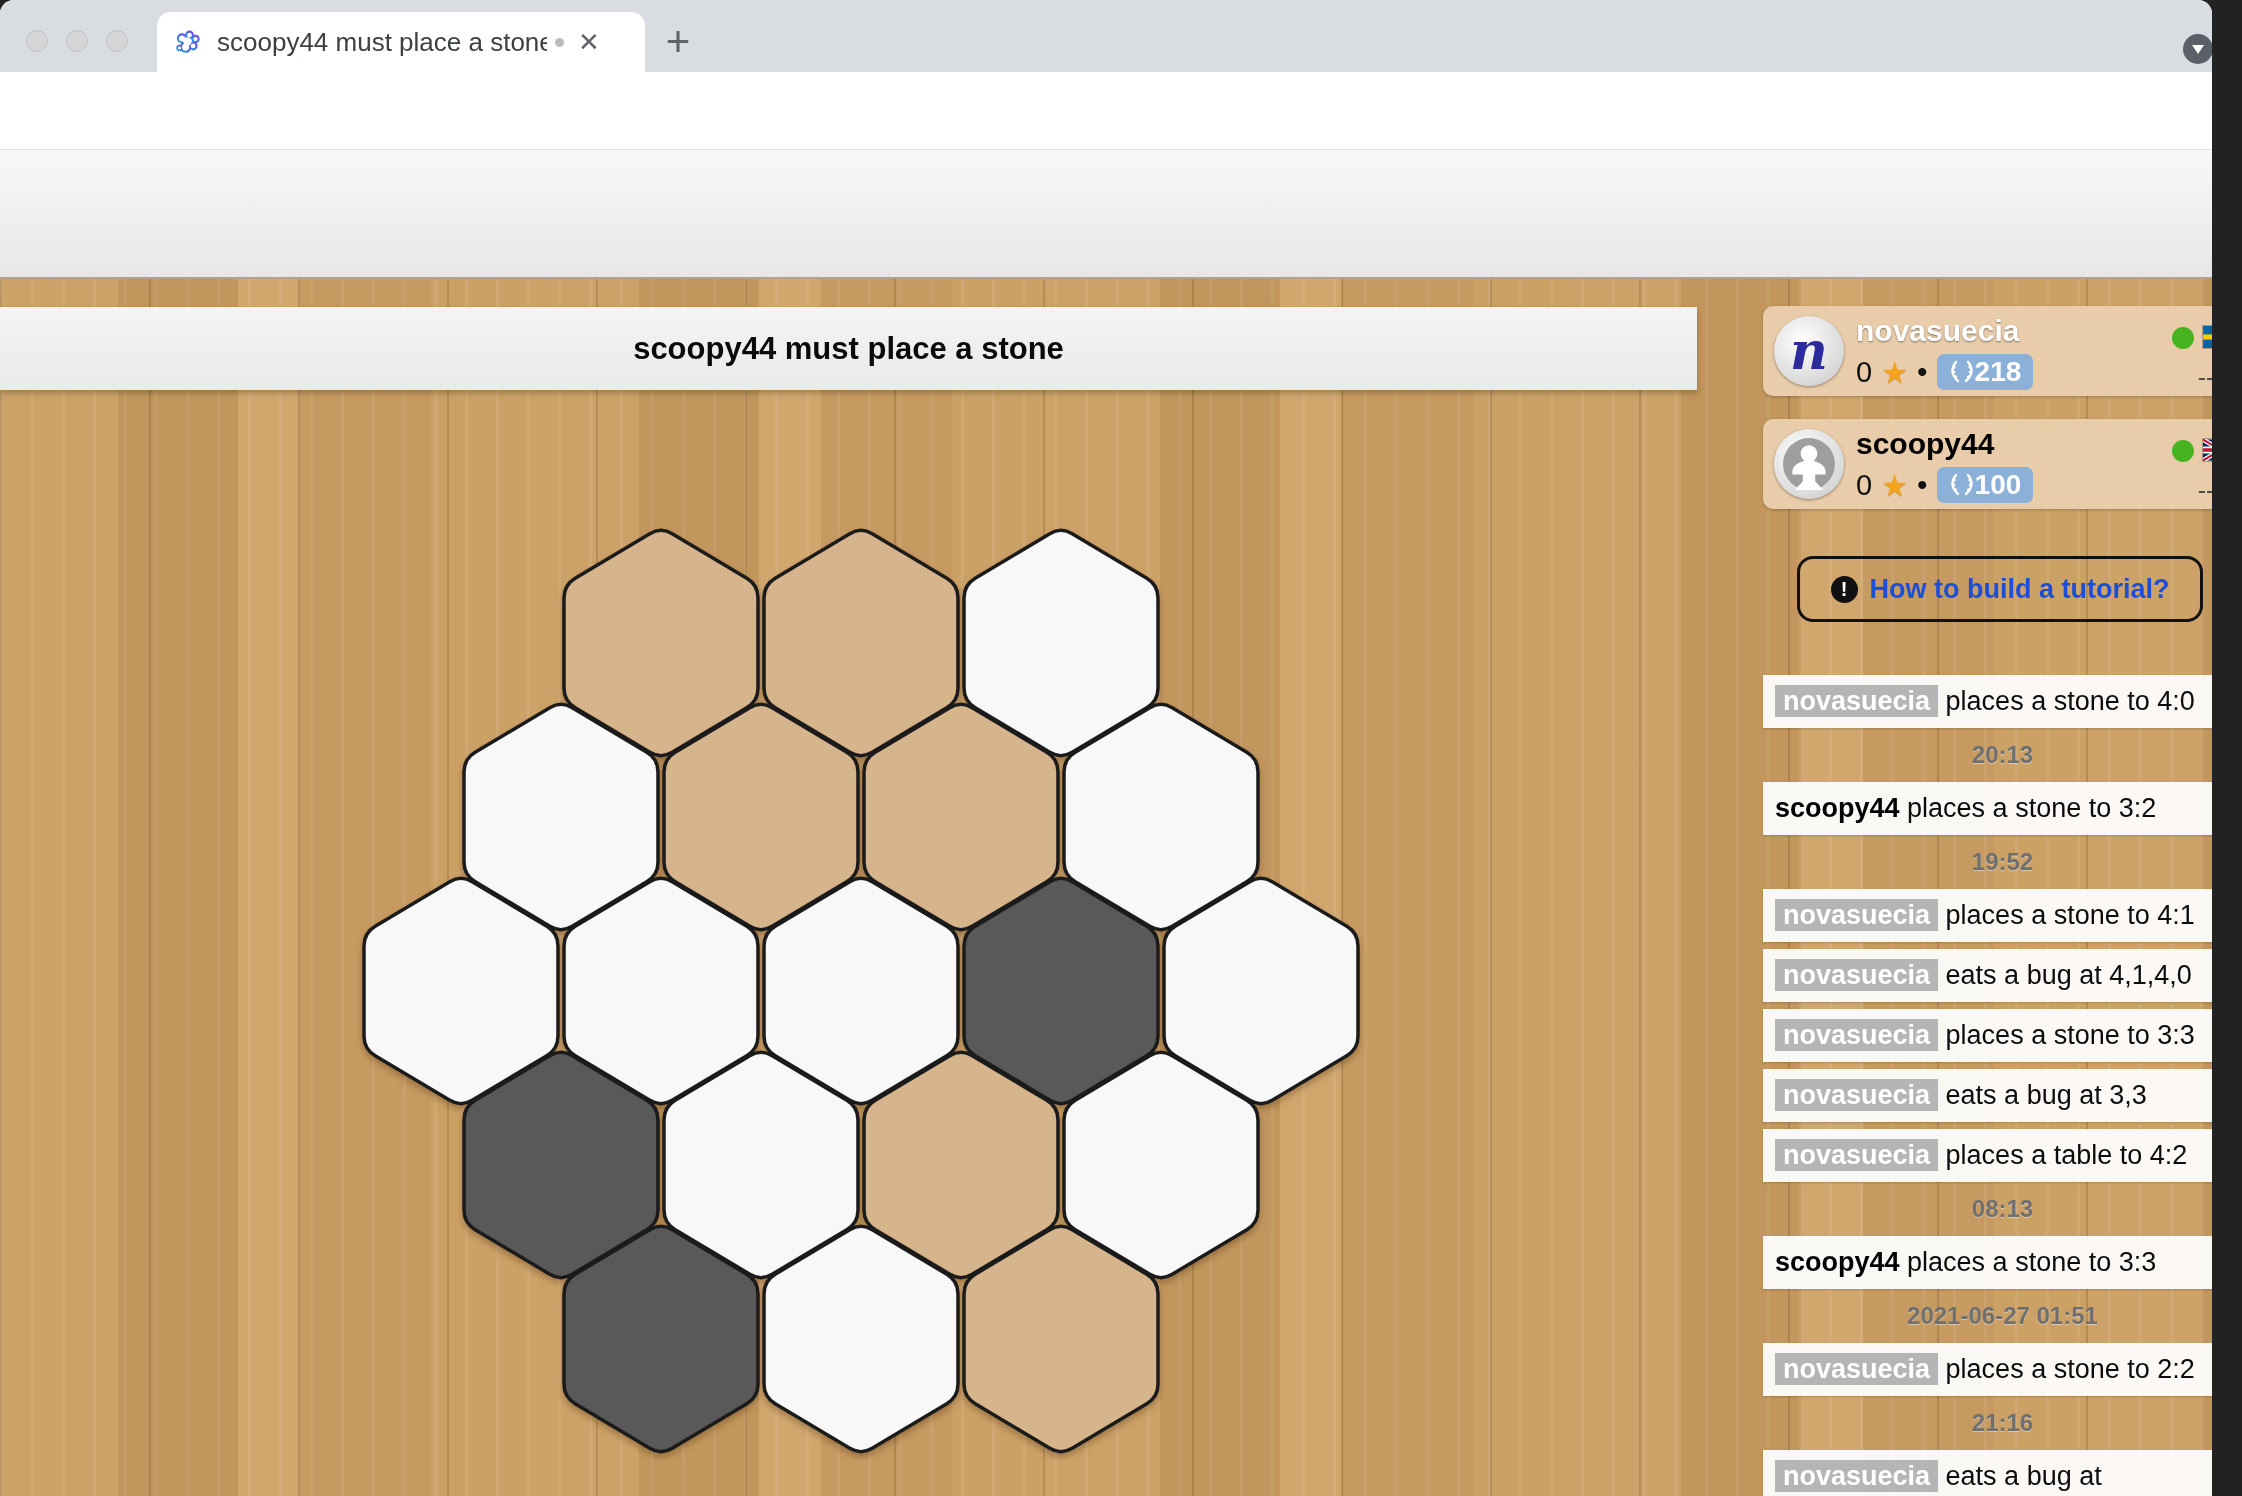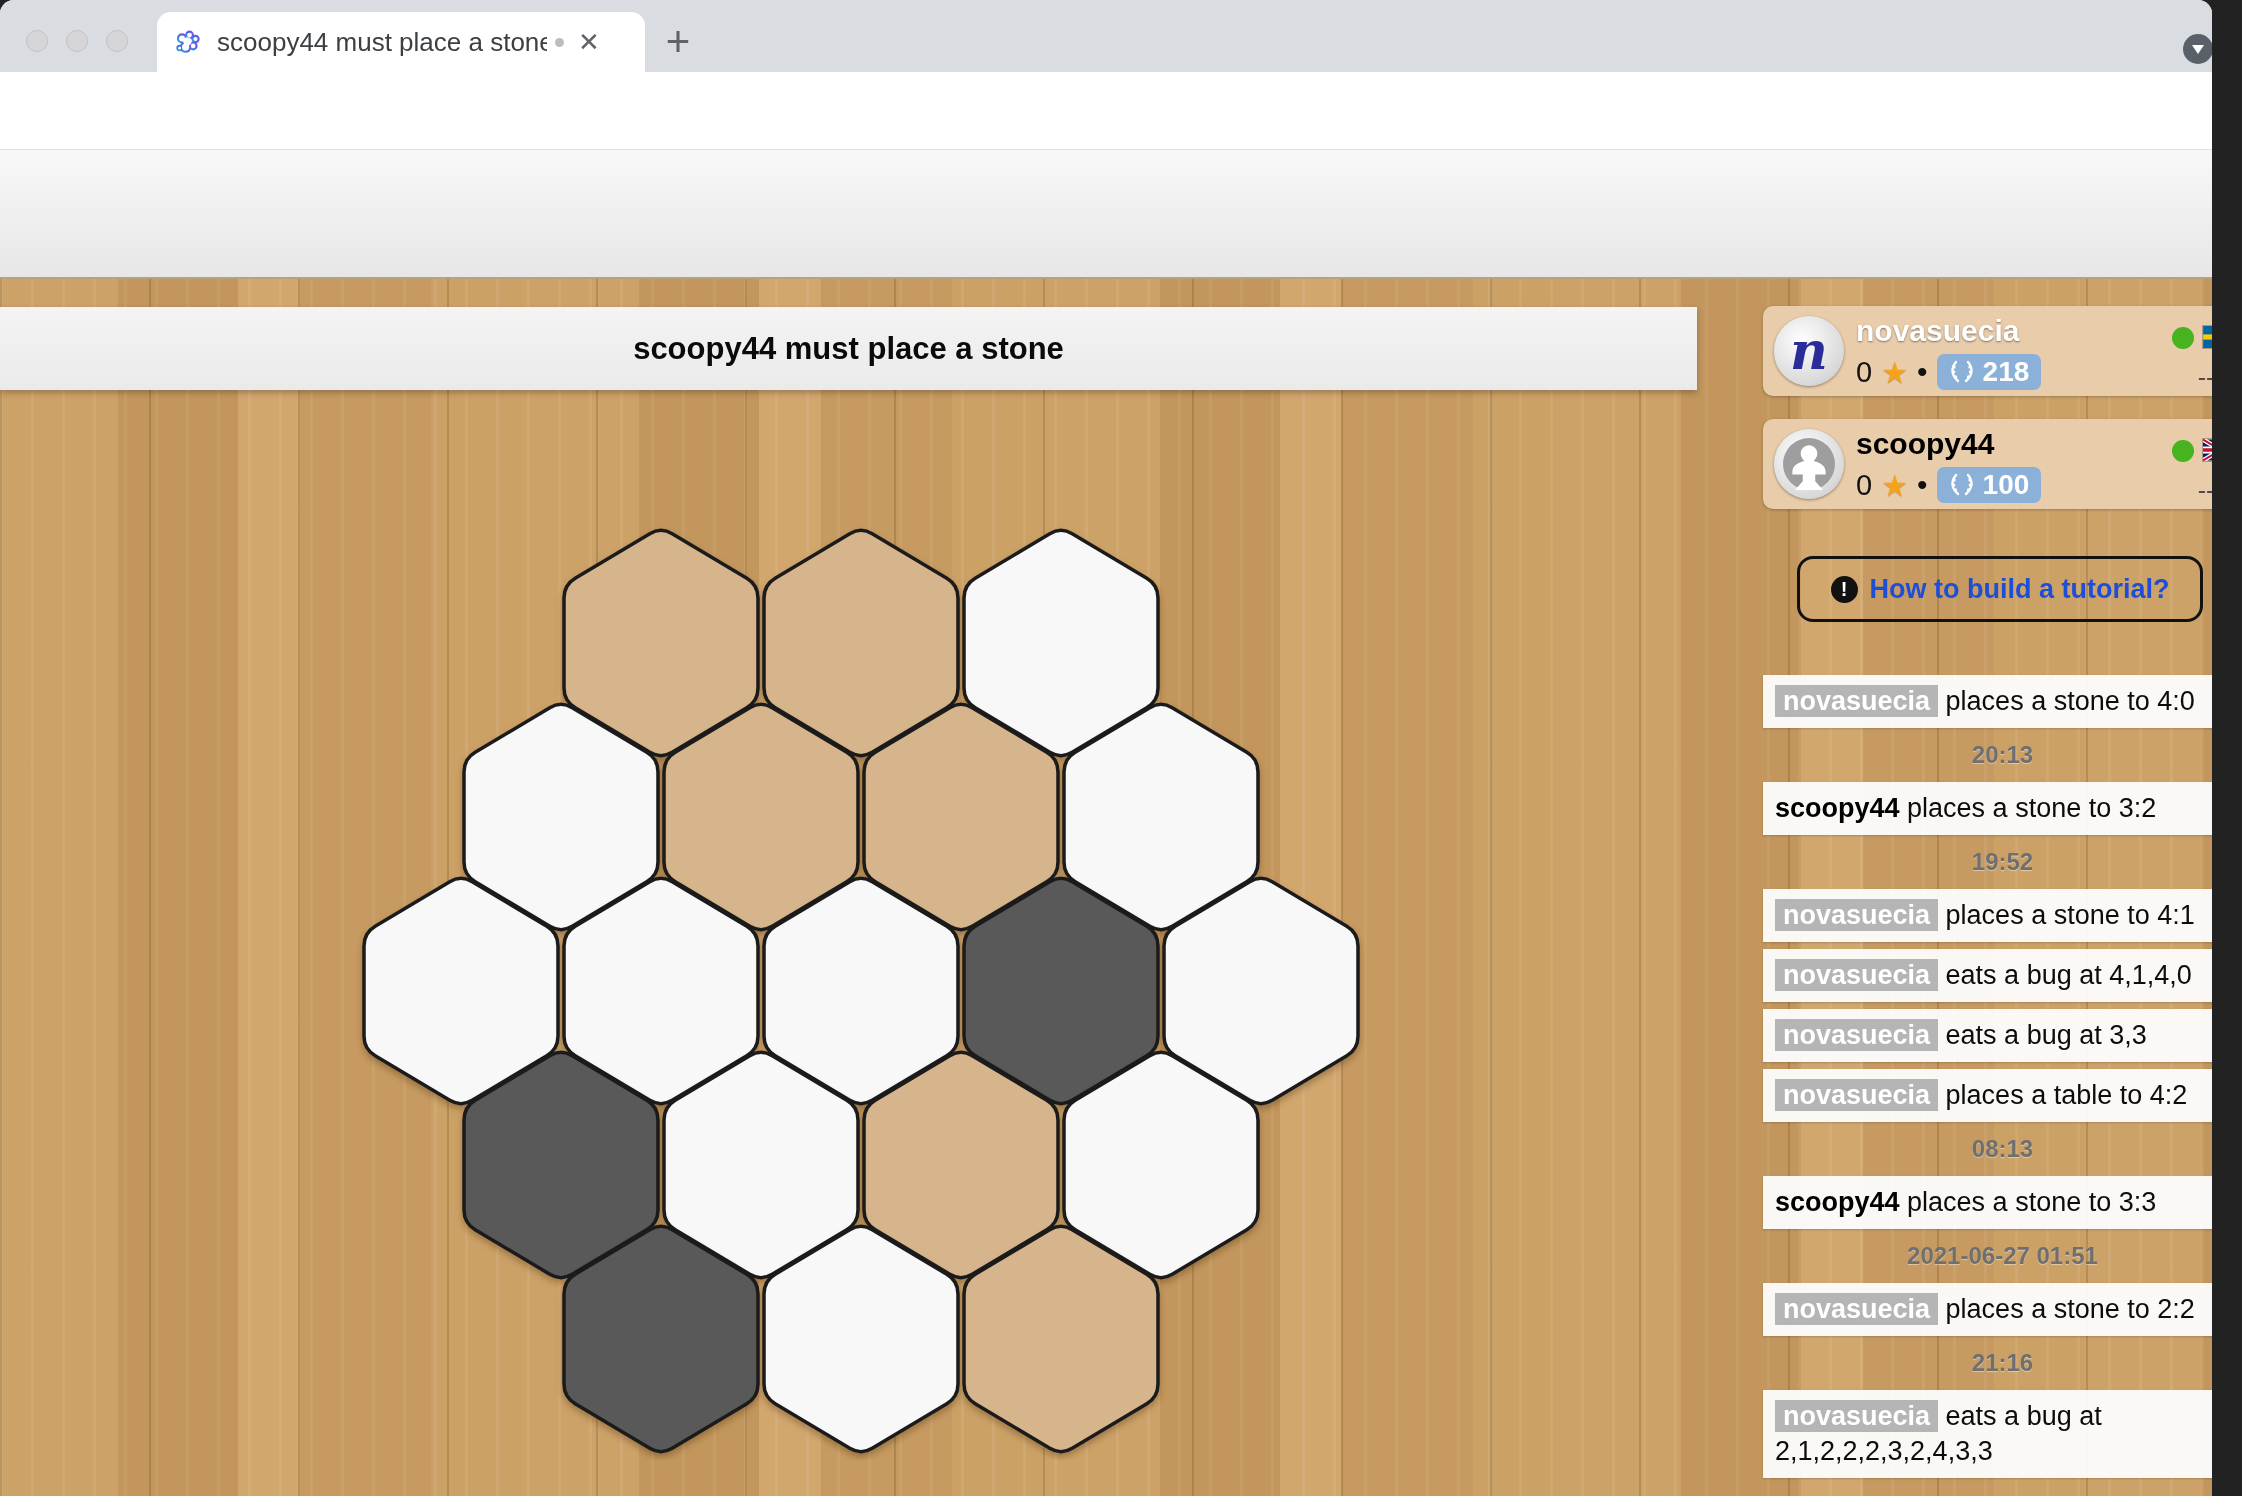--- a/index.html
+++ b/index.html
@@ -75,21 +75,21 @@
            border-radius:10px; box-shadow:0 1px 3px rgba(0,0,0,.25); }
   .pl-avatar { position:absolute; left:11px; top:10px; width:70px; height:70px; border-radius:50%;
                background:radial-gradient(circle at 40% 35%, #ffffff, #d9d9d9 70%, #bdbdbd);
                box-shadow:0 1px 3px rgba(0,0,0,.4); display:flex; align-items:center; justify-content:center; overflow:hidden; }
   .pl-name { position:absolute; left:93px; top:8px; font-size:30px; font-weight:bold; }
   .pl-row2 { position:absolute; left:93px; top:48px; display:flex; align-items:center; gap:9px; }
   .pl-score { font-size:29px; color:#111; }
   .star { color:#f5a31d; font-size:30px; text-shadow:0 1px 1px rgba(120,70,0,.4); }
   .sep-dot { font-size:30px; color:#111; }
   .elo-badge { background:#8cb1d9; border-radius:7px; padding:2px 12px; display:flex; align-items:center;
-               gap:8px; color:#fff; font-size:28px; font-weight:bold; }
+               gap:0; color:#fff; font-size:28px; font-weight:bold; }
   .presence { position:absolute; left:2172px; width:22px; height:22px; border-radius:50%; background:#46b31f; }
   .flag { position:absolute; left:2203px; width:35px; height:22px; box-shadow:0 0 0 1px rgba(0,0,0,.25); }
   .pl-time { position:absolute; left:2130px; width:108px; text-align:right; font-size:25px; color:#4c4c4c; }
 
   .tutorial-btn { position:absolute; left:1797px; top:556px; width:406px; height:66px; border:3px solid #111;
                   border-radius:16px; display:flex; align-items:center; justify-content:center; gap:12px; }
   .tutorial-btn .bang { width:27px; height:27px; border-radius:50%; background:#111; color:#fff;
                         font-size:20px; font-weight:bold; display:flex; align-items:center; justify-content:center; }
   .tutorial-btn span.lbl { font-size:27px; font-weight:bold; color:#1d4ed8; }
 
@@ -369,20 +369,21 @@
     <span class="lbl">How to build a tutorial?</span>
   </div>
 
   <div class="log" id="game-log">
       <div class="log-row"><span class="chip">novasuecia</span><span> places a stone to 4:0</span></div>
       <div class="log-ts">20:13</div>
       <div class="log-row"><span class="plain">scoopy44</span><span> places a stone to 3:2</span></div>
       <div class="log-ts">19:52</div>
       <div class="log-row"><span class="chip">novasuecia</span><span> places a stone to 4:1</span></div>
       <div class="log-row"><span class="chip">novasuecia</span><span> eats a bug at 4,1,4,0</span></div>
+      <div class="log-row"><span class="chip">novasuecia</span><span> places a stone to 3:3</span></div>
       <div class="log-row"><span class="chip">novasuecia</span><span> eats a bug at 3,3</span></div>
       <div class="log-row"><span class="chip">novasuecia</span><span> places a table to 4:2</span></div>
       <div class="log-ts">08:13</div>
       <div class="log-row"><span class="plain">scoopy44</span><span> places a stone to 3:3</span></div>
       <div class="log-ts">2021-06-27 01:51</div>
       <div class="log-row"><span class="chip">novasuecia</span><span> places a stone to 2:2</span></div>
       <div class="log-ts">21:16</div>
       <div class="log-row"><span class="chip">novasuecia</span><span> eats a bug at 2,1,2,2,2,3,2,4,3,3</span></div>
     </div>
 

